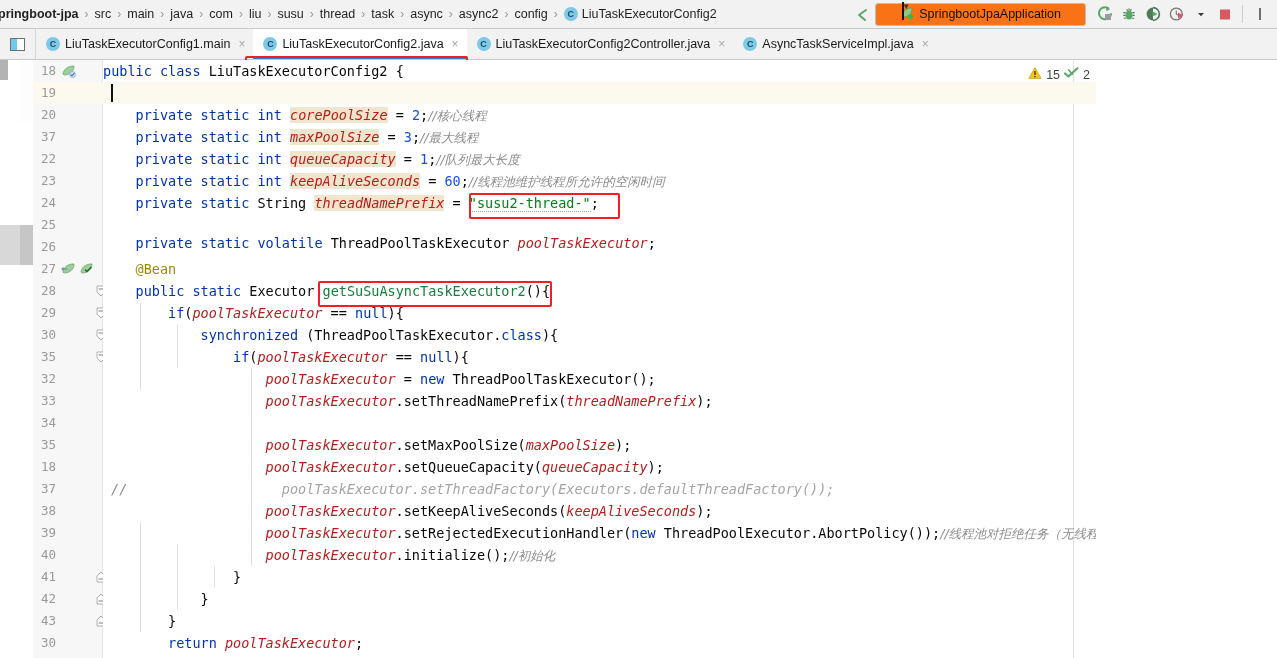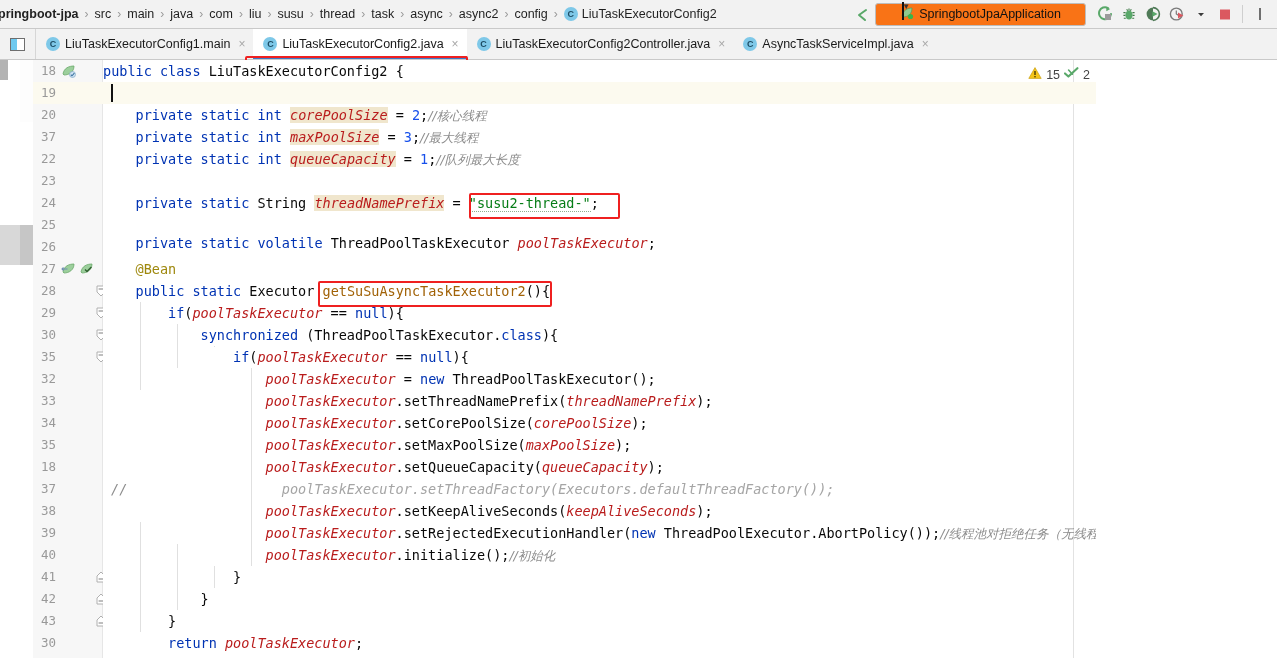--- a/index.html
+++ b/index.html
@@ -137,21 +137,21 @@
   
   .iguide{position:absolute;width:1px;background:#e0e0e0;}
 
   
   .kw{color:#0033b3;}
   .fld{color:#b91c1c;font-style:italic;}
   .num{color:#1750eb;}
   .str{color:#067d17;}
   .cmt-cn{color:#8c8c8c;font-style:italic;font-family:"DejaVu Sans", sans-serif;font-size:12.5px;}
   .ann{color:#9e880d;}
-  .mtd{color:#a16207;}
+  .mtd{color:#15803d;}
   .fldbg{background:#f0e6cd;}
   .disabled{color:#a5a5a5;font-style:italic;}
   .sqw{text-decoration:none;border-bottom:1px dotted #8fae8f;}
 
   .code-hl{
     position:absolute;border:2px solid #ef2020;border-radius:2px;pointer-events:none;
   }
 
   
   .inspect{
@@ -409,31 +409,31 @@
       </div>
 
     <div class="codearea" id="codearea">
       <div class="rmargin"></div>
     <div class="line" style="top: 0px;"><span class="kw">public</span> <span class="kw">class</span> LiuTaskExecutorConfig2 {</div>
         <div class="line-hl" style="top: 22px; background: rgb(252, 250, 239);"></div>
         <div class="line" style="top: 22px;"></div>
         <div class="line" style="top: 44px;">    <span class="kw">private</span> <span class="kw">static</span> <span class="kw">int</span> <span class="fld fldbg">corePoolSize</span> = <span class="num">2</span>;<span class="cmt-cn">//核心线程</span></div>
         <div class="line" style="top: 66px;">    <span class="kw">private</span> <span class="kw">static</span> <span class="kw">int</span> <span class="fld fldbg">maxPoolSize</span> = <span class="num">3</span>;<span class="cmt-cn">//最大线程</span></div>
         <div class="line" style="top: 88px;">    <span class="kw">private</span> <span class="kw">static</span> <span class="kw">int</span> <span class="fld fldbg">queueCapacity</span> = <span class="num">1</span>;<span class="cmt-cn">//队列最大长度</span></div>
+        <div class="line" style="top: 110px;">    <span class="kw">private</span> <span class="kw">static</span> <span class="kw">int</span> <span class="fld fldbg">keepAliveSeconds</span> = <span class="num">60</span>;<span class="cmt-cn">//线程池维护线程所允许的空闲时间</span></div>
         <div class="line" style="top: 132px;">    <span class="kw">private</span> <span class="kw">static</span> String <span class="fld fldbg">threadNamePrefix</span> = <span class="str sqw">"susu2-thread-"</span>;</div>
         <div class="line" style="top: 154px;"></div>
         <div class="line" style="top: 172px;">    <span class="kw">private</span> <span class="kw">static</span> <span class="kw">volatile</span> ThreadPoolTaskExecutor <span class="fld">poolTaskExecutor</span>;</div>
         <div class="line" style="top: 198px;">    <span class="ann">@Bean</span></div>
         <div class="line" style="top: 220px;">    <span class="kw">public</span> <span class="kw">static</span> Executor <span class="mtd">getSuSuAsyncTaskExecutor2</span>(){</div>
         <div class="line" style="top: 242px;">        <span class="kw">if</span>(<span class="fld">poolTaskExecutor</span> == <span class="kw">null</span>){</div>
         <div class="line" style="top: 264px;">            <span class="kw">synchronized</span> (ThreadPoolTaskExecutor.<span class="kw">class</span>){</div>
         <div class="line" style="top: 286px;">                <span class="kw">if</span>(<span class="fld">poolTaskExecutor</span> == <span class="kw">null</span>){</div>
         <div class="line" style="top: 308px;">                    <span class="fld">poolTaskExecutor</span> = <span class="kw">new</span> ThreadPoolTaskExecutor();</div>
         <div class="line" style="top: 330px;">                    <span class="fld">poolTaskExecutor</span>.setThreadNamePrefix(<span class="fld">threadNamePrefix</span>);</div>
-        <div class="line" style="top: 352px;">                    <span class="fld">poolTaskExecutor</span>.setCorePoolSize(<span class="fld">corePoolSize</span>);</div>
         <div class="line" style="top: 374px;">                    <span class="fld">poolTaskExecutor</span>.setMaxPoolSize(<span class="fld">maxPoolSize</span>);</div>
         <div class="line" style="top: 396px;">                    <span class="fld">poolTaskExecutor</span>.setQueueCapacity(<span class="fld">queueCapacity</span>);</div>
         <div class="gmark" style="top: 418px; left: 8px; font-family: &quot;DejaVu Sans Mono&quot;, monospace; font-size: 13.5px; color: rgb(140, 140, 140); font-style: italic;">//</div>
         <div class="line" style="top: 418px;">                      <span class="disabled">poolTaskExecutor.setThreadFactory(Executors.defaultThreadFactory());</span></div>
         <div class="line" style="top: 440px;">                    <span class="fld">poolTaskExecutor</span>.setKeepAliveSeconds(<span class="fld">keepAliveSeconds</span>);</div>
         <div class="line" style="top: 462px;">                    <span class="fld">poolTaskExecutor</span>.setRejectedExecutionHandler(<span class="kw">new</span> ThreadPoolExecutor.AbortPolicy());<span class="cmt-cn">//线程池对拒绝任务（无线程可用的）的处理策略</span></div>
         <div class="line" style="top: 484px;">                    <span class="fld">poolTaskExecutor</span>.initialize();<span class="cmt-cn">//初始化</span></div>
         <div class="line" style="top: 506px;">                }</div>
         <div class="line" style="top: 528px;">            }</div>
         <div class="line" style="top: 550px;">        }</div>

